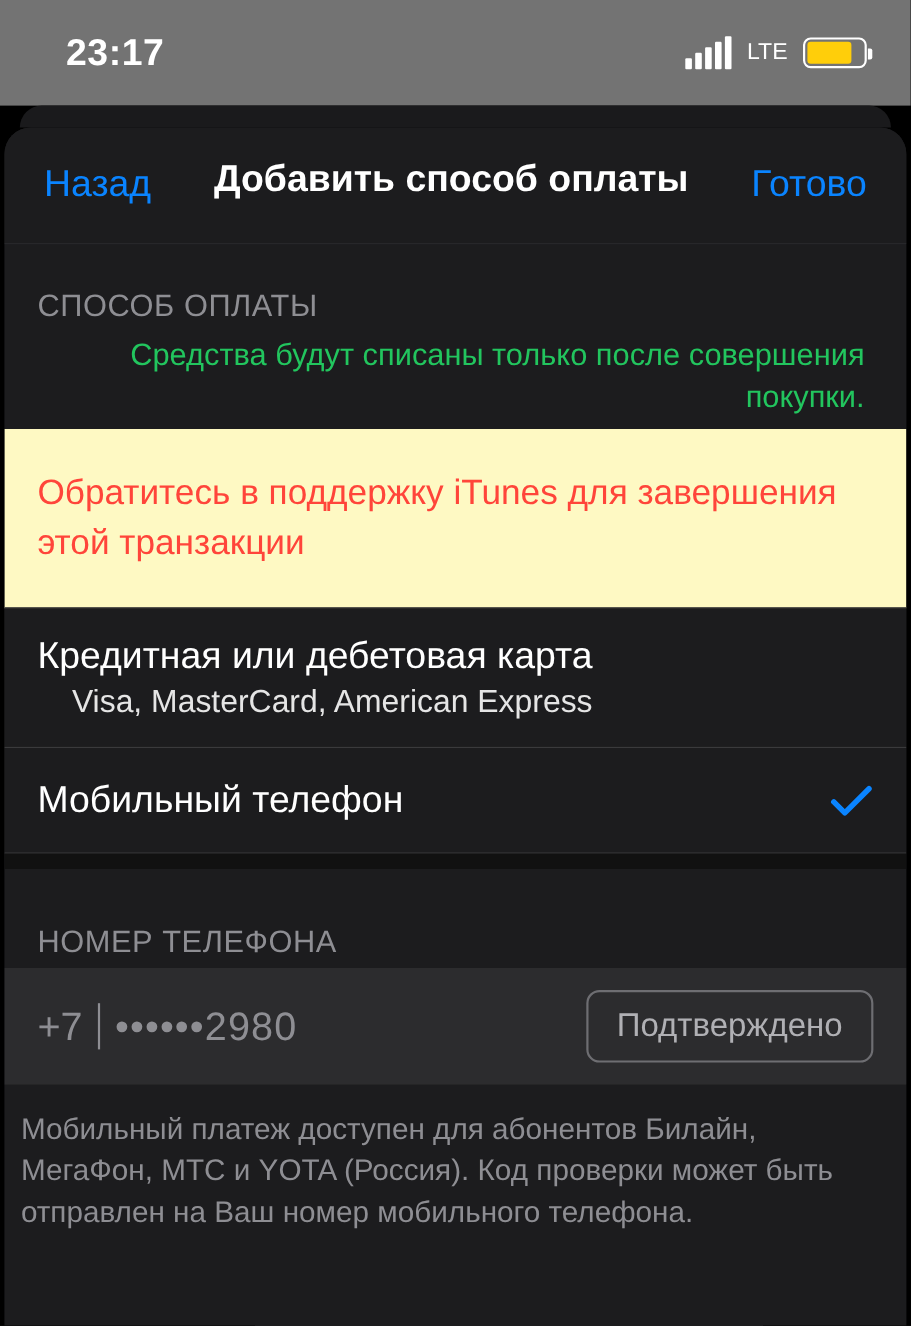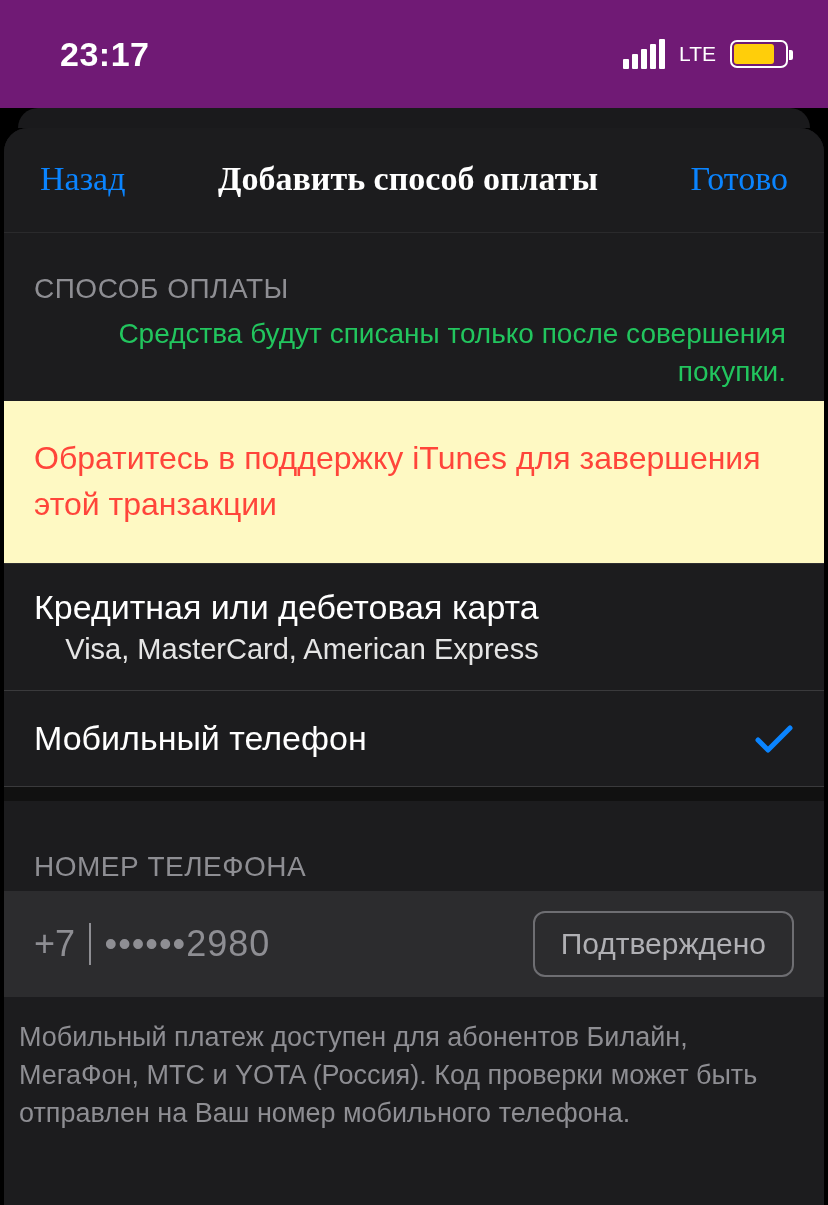--- a/index.html
+++ b/index.html
@@ -5,26 +5,26 @@
   * { box-sizing: border-box; margin: 0; padding: 0; }
   html, body {
     width: 828px;
     height: 1205px;
     background: #000;
     font-family: -apple-system, "SF Pro Text", "Helvetica Neue", Arial, sans-serif;
     color: #fff;
     overflow: hidden;
   }
   .status-bar {
-    height: 108px;
+    height: 96px;
     display: flex;
     align-items: center;
     justify-content: space-between;
     padding: 0 40px 0 60px;
-    background: #701a75;
+    background: #737373;
   }
   .status-time {
     font-size: 34px;
     font-weight: 600;
     letter-spacing: 0.5px;
   }
   .status-right {
     display: flex;
     align-items: center;
     gap: 8px;
@@ -84,26 +84,24 @@
     border-radius: 20px 20px 0 0;
   }
   .sheet {
     margin: 0 4px;
     border-radius: 24px 24px 0 0;
     background: #1c1c1e;
     overflow: hidden;
   }
   .nav-bar {
     display: flex;
-    align-items: center;
     justify-content: space-between;
     padding: 28px 30px 30px 30px;
     background: #1c1c1e;
     border-bottom: 1px solid #2a2a2c;
-    font-family: Liberation Serif, serif;
   }
   .nav-btn {
     font-size: 34px;
     color: #0a84ff;
     background: none;
     border: none;
     cursor: pointer;
     font-family: inherit;
     padding: 4px 6px;
   }

